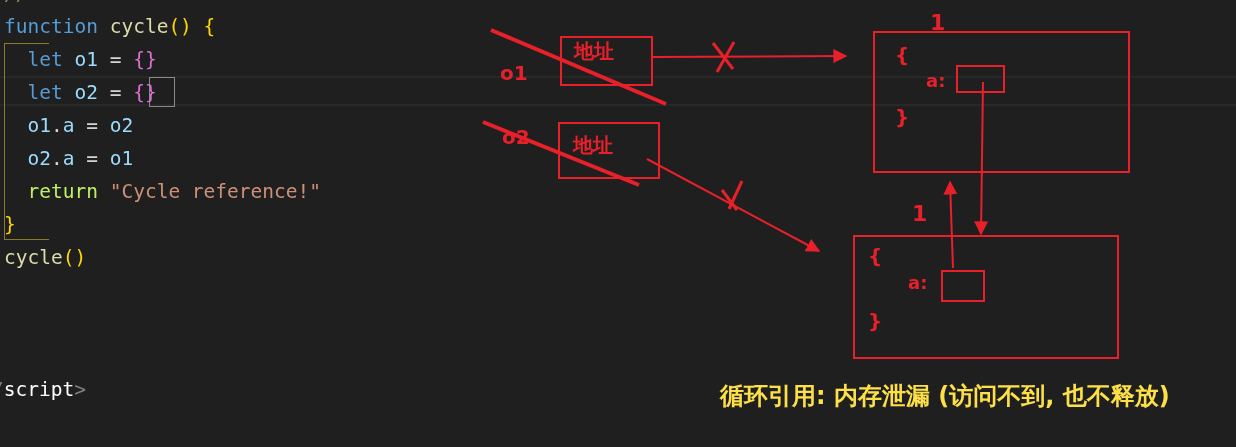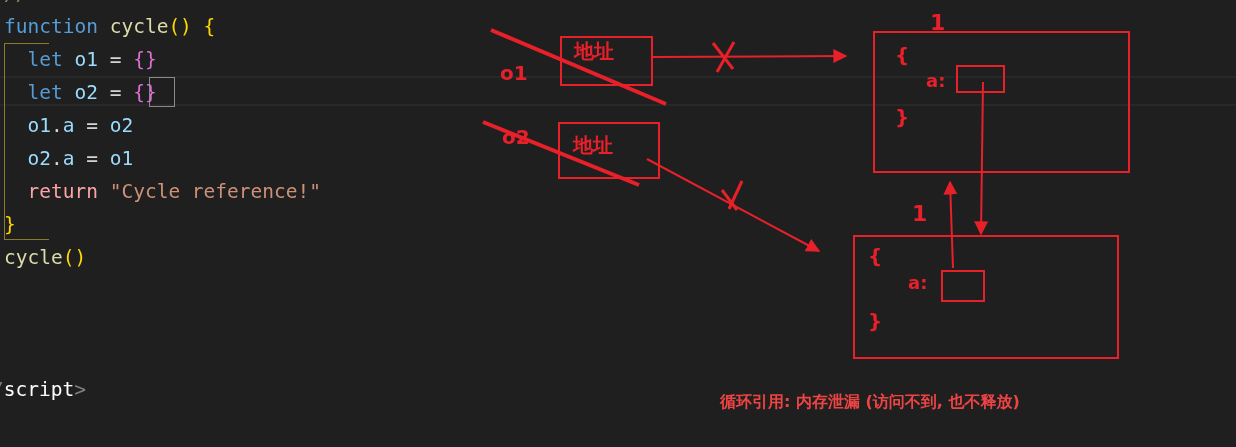--- a/index.html
+++ b/index.html
@@ -3,28 +3,28 @@
 <meta charset="utf-8">
 <style>
   html, body { margin:0; padding:0; }
   body { width:1236px; height:447px; background:#1f1f1f; position:relative; overflow:hidden;
          font-family:"DejaVu Sans Mono","Liberation Mono",monospace; }
   .line-hl { position:absolute; left:0; width:1236px; top:76px; height:30px;
              border-top:2px solid #282828; border-bottom:2px solid #282828; box-sizing:border-box; }
   .code { position:absolute; left:4px; top:0; font-size:19.5px; line-height:33px; white-space:pre; color:#d4d4d4; }
   .code .ln { height:33px; }
   .kw { color:#569cd6; } .fn { color:#dcdcaa; } .br1 { color:#ffd700; } .br2 { color:#da70d6; }
-  .var { color:#9cdcfe; } .op { color:#d4d4d4; } .ctl { color:#fca5a5; } .str { color:#ce9178; }
+  .var { color:#9cdcfe; } .op { color:#d4d4d4; } .ctl { color:#bef264; } .str { color:#ce9178; }
   .cmt { color:#6a9955; } .tag { color:#ffffff; } .ang { color:#808080; }
   .guide { position:absolute; left:4px; top:43px; width:44px; height:195px;
            border-left:1px solid #8b7a2a; border-top:1px solid #8b7a2a; border-bottom:1px solid #8b7a2a; border-right:none; }
   .bracket-box { position:absolute; left:149px; top:77px; width:26px; height:30px; border:1px solid #8a8a8a; box-sizing:border-box; }
   svg.annot { position:absolute; left:0; top:0; }
   .ann-text { font-family:"DejaVu Sans","Liberation Sans",sans-serif; font-weight:bold; fill:#e8202a; }
-  .caption { position:absolute; left:720px; top:392px; color:#ef4444; font-weight:bold; font-size:16px;
+  .caption { position:absolute; left:720px; top:380px; color:#fde047; font-weight:bold; font-size:24px;
              font-family:"DejaVu Sans","Liberation Sans",sans-serif; }
 </style>
 </head>
 <body>
 
 <div class="line-hl"></div>
 <div class="guide"></div>
 <div class="bracket-box"></div>
 
 <div class="code" id="code"><div class="ln" style="position: absolute; top: -23px; left: 0px;"><span class="cmt">//</span></div><div class="ln" style="position: absolute; top: 10px; left: 0px;"><span class="kw">function</span><span class="op"> </span><span class="fn">cycle</span><span class="br1">()</span><span class="op"> </span><span class="br1">{</span></div><div class="ln" style="position: absolute; top: 43px; left: 0px;"><span class="op">  </span><span class="kw">let</span><span class="op"> </span><span class="var">o1</span><span class="op"> = </span><span class="br2">{}</span></div><div class="ln" style="position: absolute; top: 76px; left: 0px;"><span class="op">  </span><span class="kw">let</span><span class="op"> </span><span class="var">o2</span><span class="op"> = </span><span class="br2">{}</span></div><div class="ln" style="position: absolute; top: 109px; left: 0px;"><span class="op">  </span><span class="var">o1</span><span class="op">.</span><span class="var">a</span><span class="op"> = </span><span class="var">o2</span></div><div class="ln" style="position: absolute; top: 142px; left: 0px;"><span class="op">  </span><span class="var">o2</span><span class="op">.</span><span class="var">a</span><span class="op"> = </span><span class="var">o1</span></div><div class="ln" style="position: absolute; top: 175px; left: 0px;"><span class="op">  </span><span class="ctl">return</span><span class="op"> </span><span class="str">"Cycle reference!"</span></div><div class="ln" style="position: absolute; top: 208px; left: 0px;"><span class="br1">}</span></div><div class="ln" style="position: absolute; top: 241px; left: 0px;"><span class="fn">cycle</span><span class="br1">()</span></div><div class="ln" style="position: absolute; top: 274px; left: 0px;"></div><div class="ln" style="position: absolute; top: 307px; left: 0px;"></div><div class="ln" style="position: absolute; top: 373px; left: -12px;"><span class="ang">/</span><span class="tag">script</span><span class="ang">&gt;</span></div></div>

